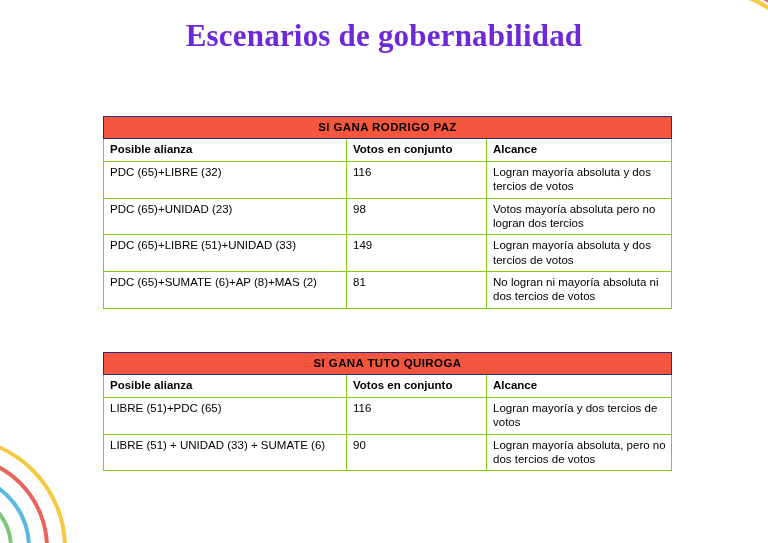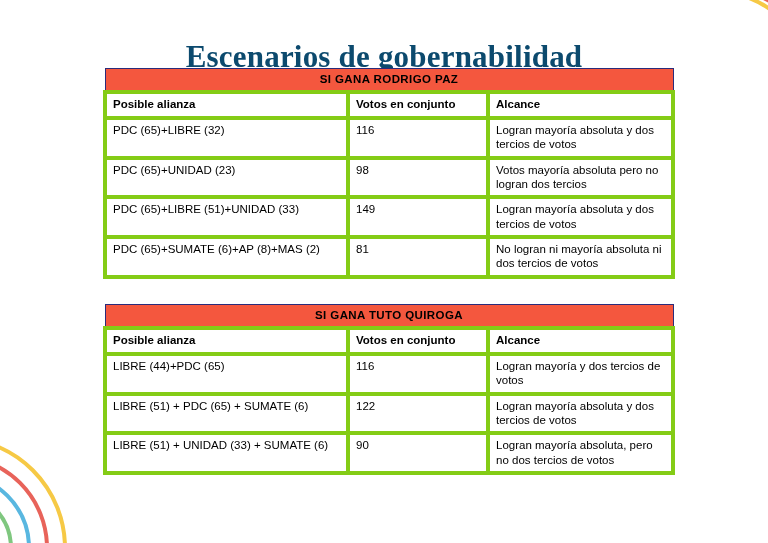--- a/index.html
+++ b/index.html
@@ -35,40 +35,40 @@
 
   .title {
     position: absolute;
     top: 18px;
     left: 0;
     width: 768px;
     text-align: center;
     font-family: "Liberation Serif", serif;
     font-weight: bold;
     font-size: 31px;
-    color: #0c4a6e;
+    color: #6d28d9;
     letter-spacing: 0.2px;
-    margin-top: 21px;
   }
 
   .table-wrap {
     position: absolute;
     left: 103px;
     width: 568px;
+    margin-top: 48px;
   }
   #table-1 { top: 68px; }
   #table-2 { top: 304px; }
 
   table {
     border-collapse: collapse;
     width: 100%;
     table-layout: fixed;
   }
   th, td {
-    border: 4px solid #84cc16;
+    border: 1px solid #84cc16;
     padding: 3px 5px 4px 6px;
     vertical-align: top;
     font-size: 11.5px;
     line-height: 1.25;
     color: #000000;
   }
   .banner td {
     background: #f4573e;
     color: #000000;
     text-align: center;
@@ -163,28 +163,23 @@
     <tbody>
       <tr class="banner">
         <td colspan="3">SI GANA TUTO QUIROGA</td>
       </tr>
       <tr class="head">
         <th>Posible alianza</th>
         <th>Votos en conjunto</th>
         <th>Alcance</th>
       </tr>
       <tr>
-        <td>LIBRE (44)+PDC (65)</td>
+        <td>LIBRE (51)+PDC (65)</td>
         <td>116</td>
         <td>Logran mayoría y dos tercios de votos</td>
-      </tr>
-      <tr>
-        <td>LIBRE (51) + PDC (65) + SUMATE (6)</td>
-        <td>122</td>
-        <td>Logran mayoría absoluta y dos tercios de votos</td>
       </tr>
       <tr>
         <td>LIBRE (51) + UNIDAD (33) + SUMATE (6)</td>
         <td>90</td>
         <td>Logran mayoría absoluta, pero no dos tercios de votos</td>
       </tr>
     </tbody>
   </table>
 </div>
 

